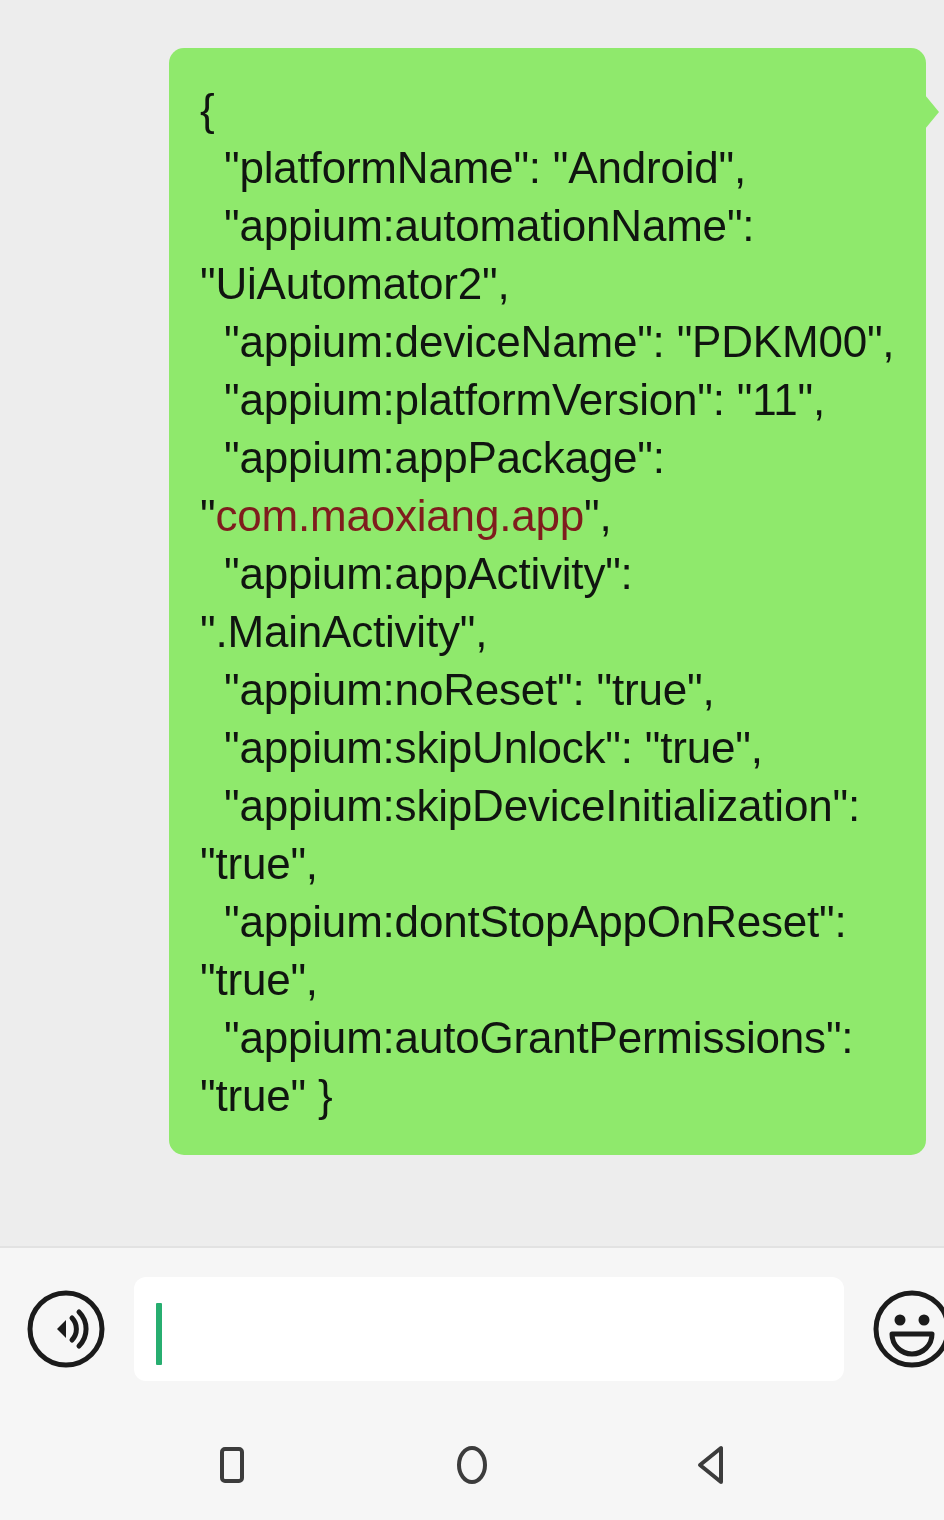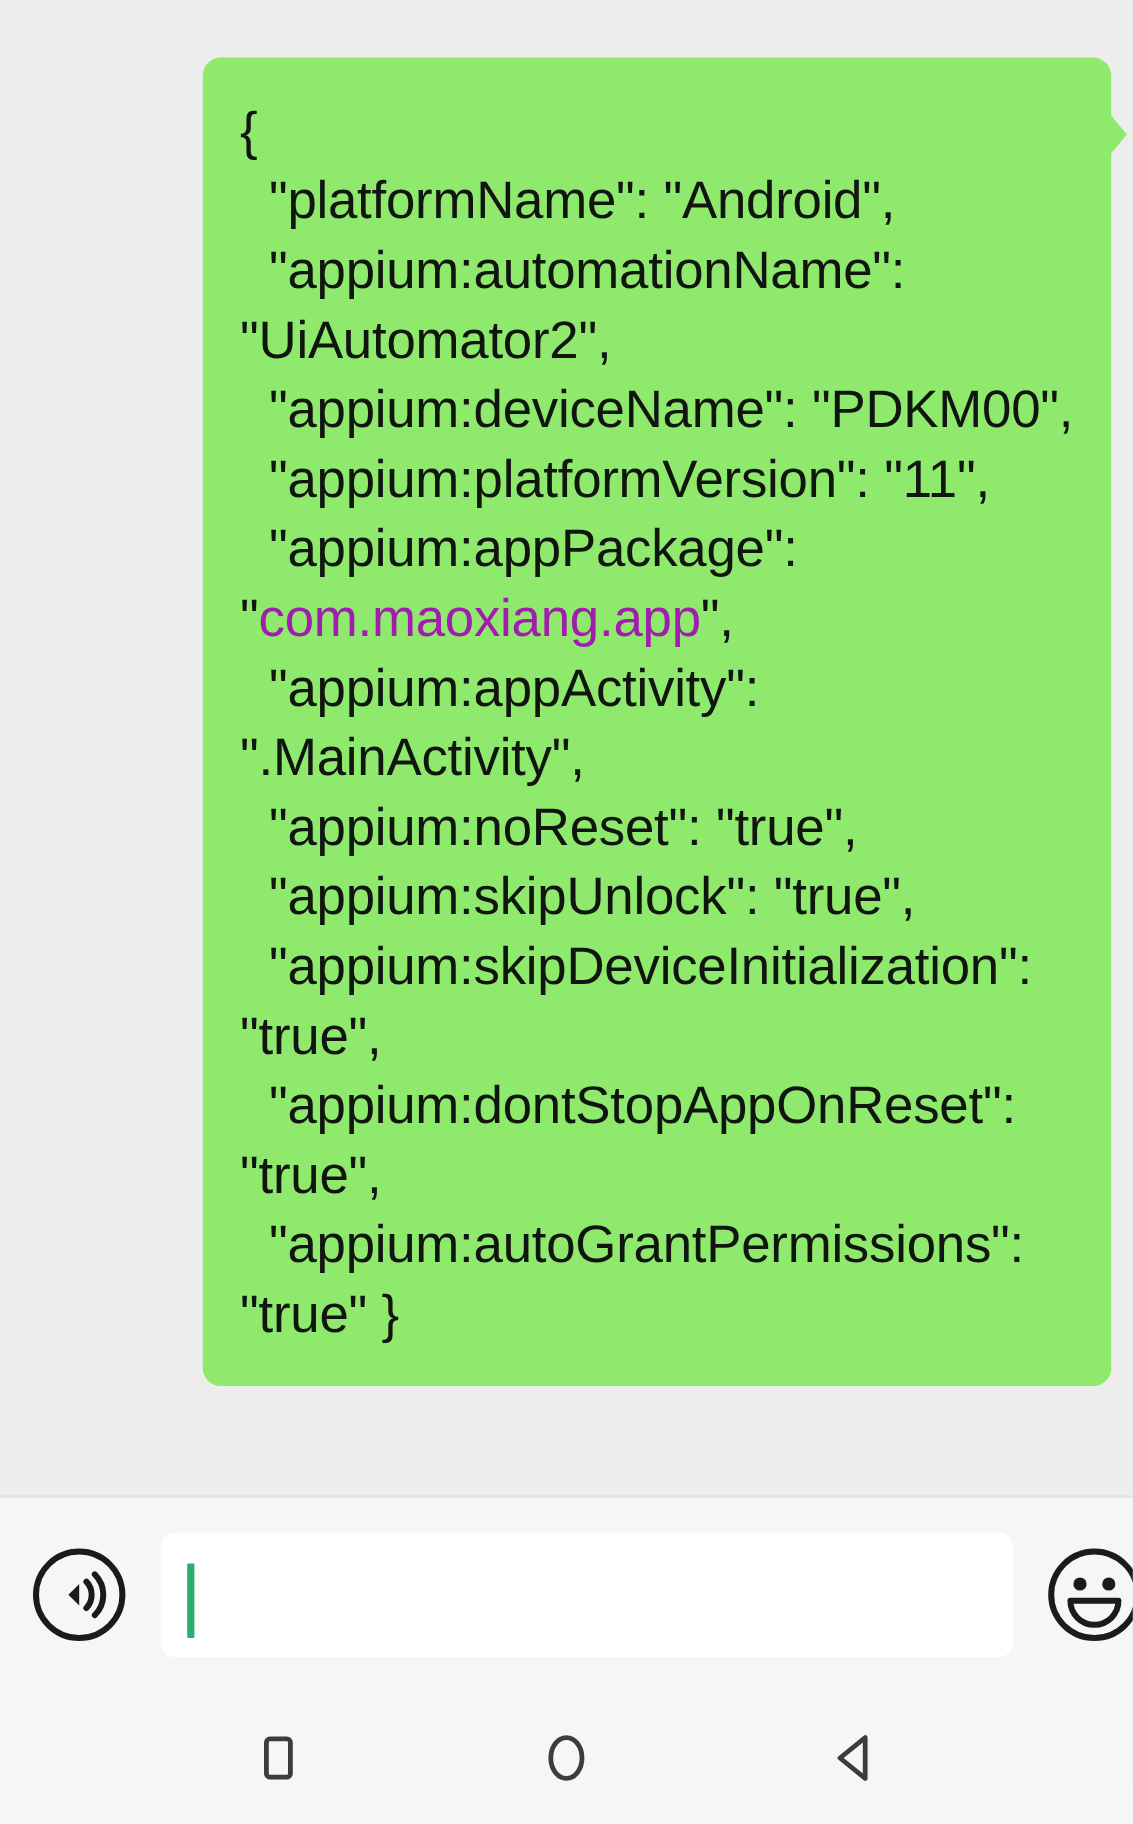--- a/index.html
+++ b/index.html
@@ -64,21 +64,21 @@
     font-size:44px;
     line-height:58px;
     color:#101510;
     letter-spacing:-0.2px;
     white-space:pre-wrap;
     word-break:break-word;
     font-weight:400;
   }
 
   .bubble-text .link {
-    color:#a21caf;
+    color:#7f1d1d;
   }
 
   
   .input-bar {
     position:absolute;
     left:0; top:1246px;
     width:944px;
     height:164px;
     background:#f6f6f6;
     border-top:2px solid #e2e2e2;

